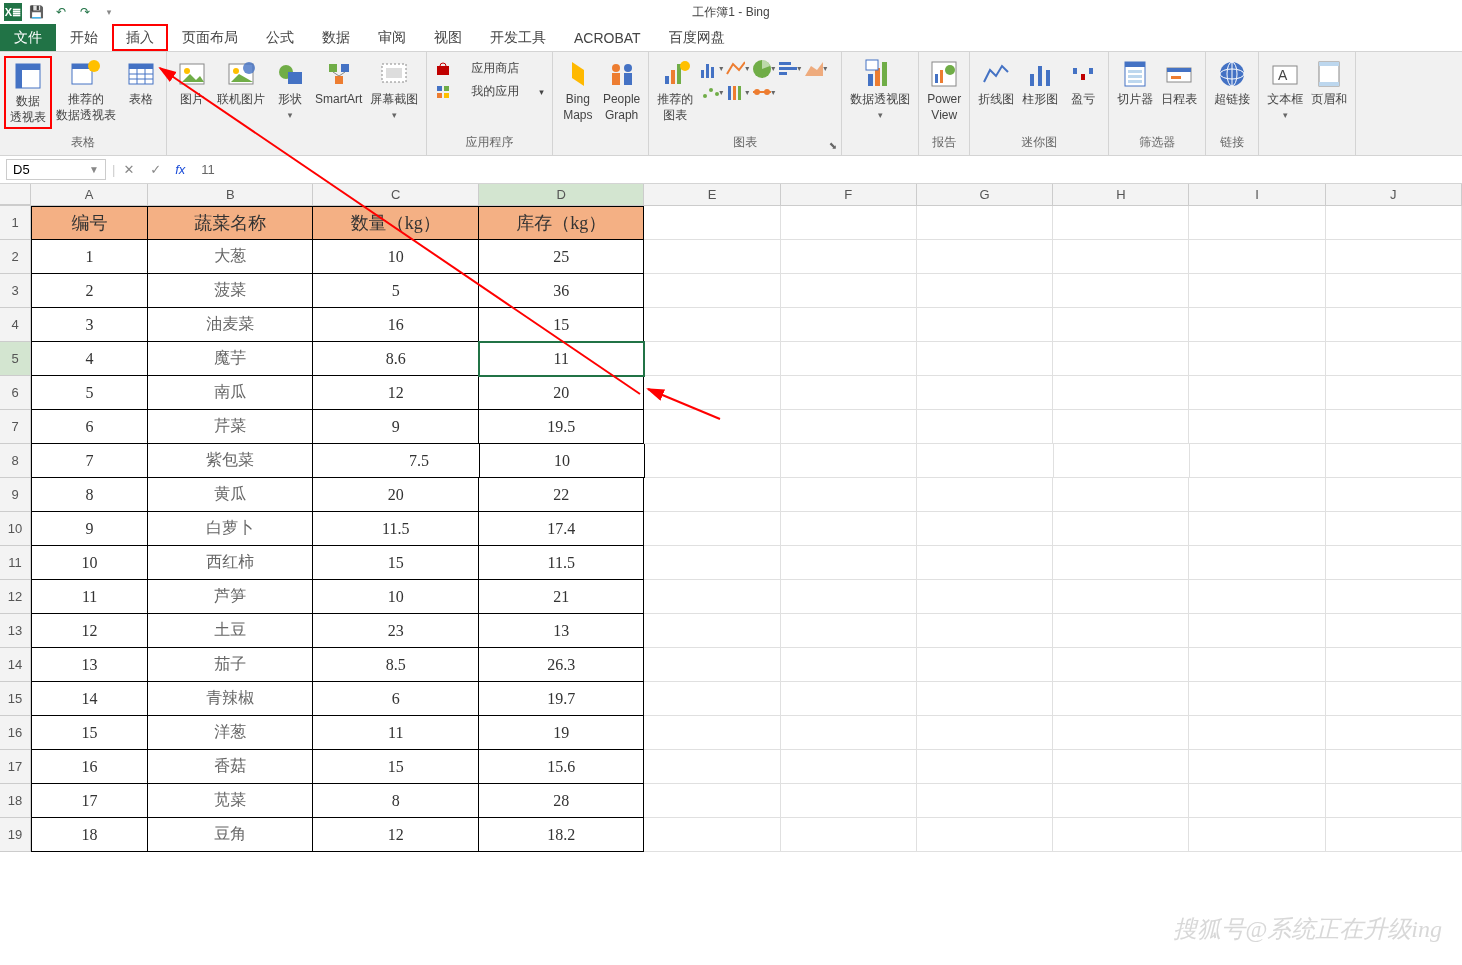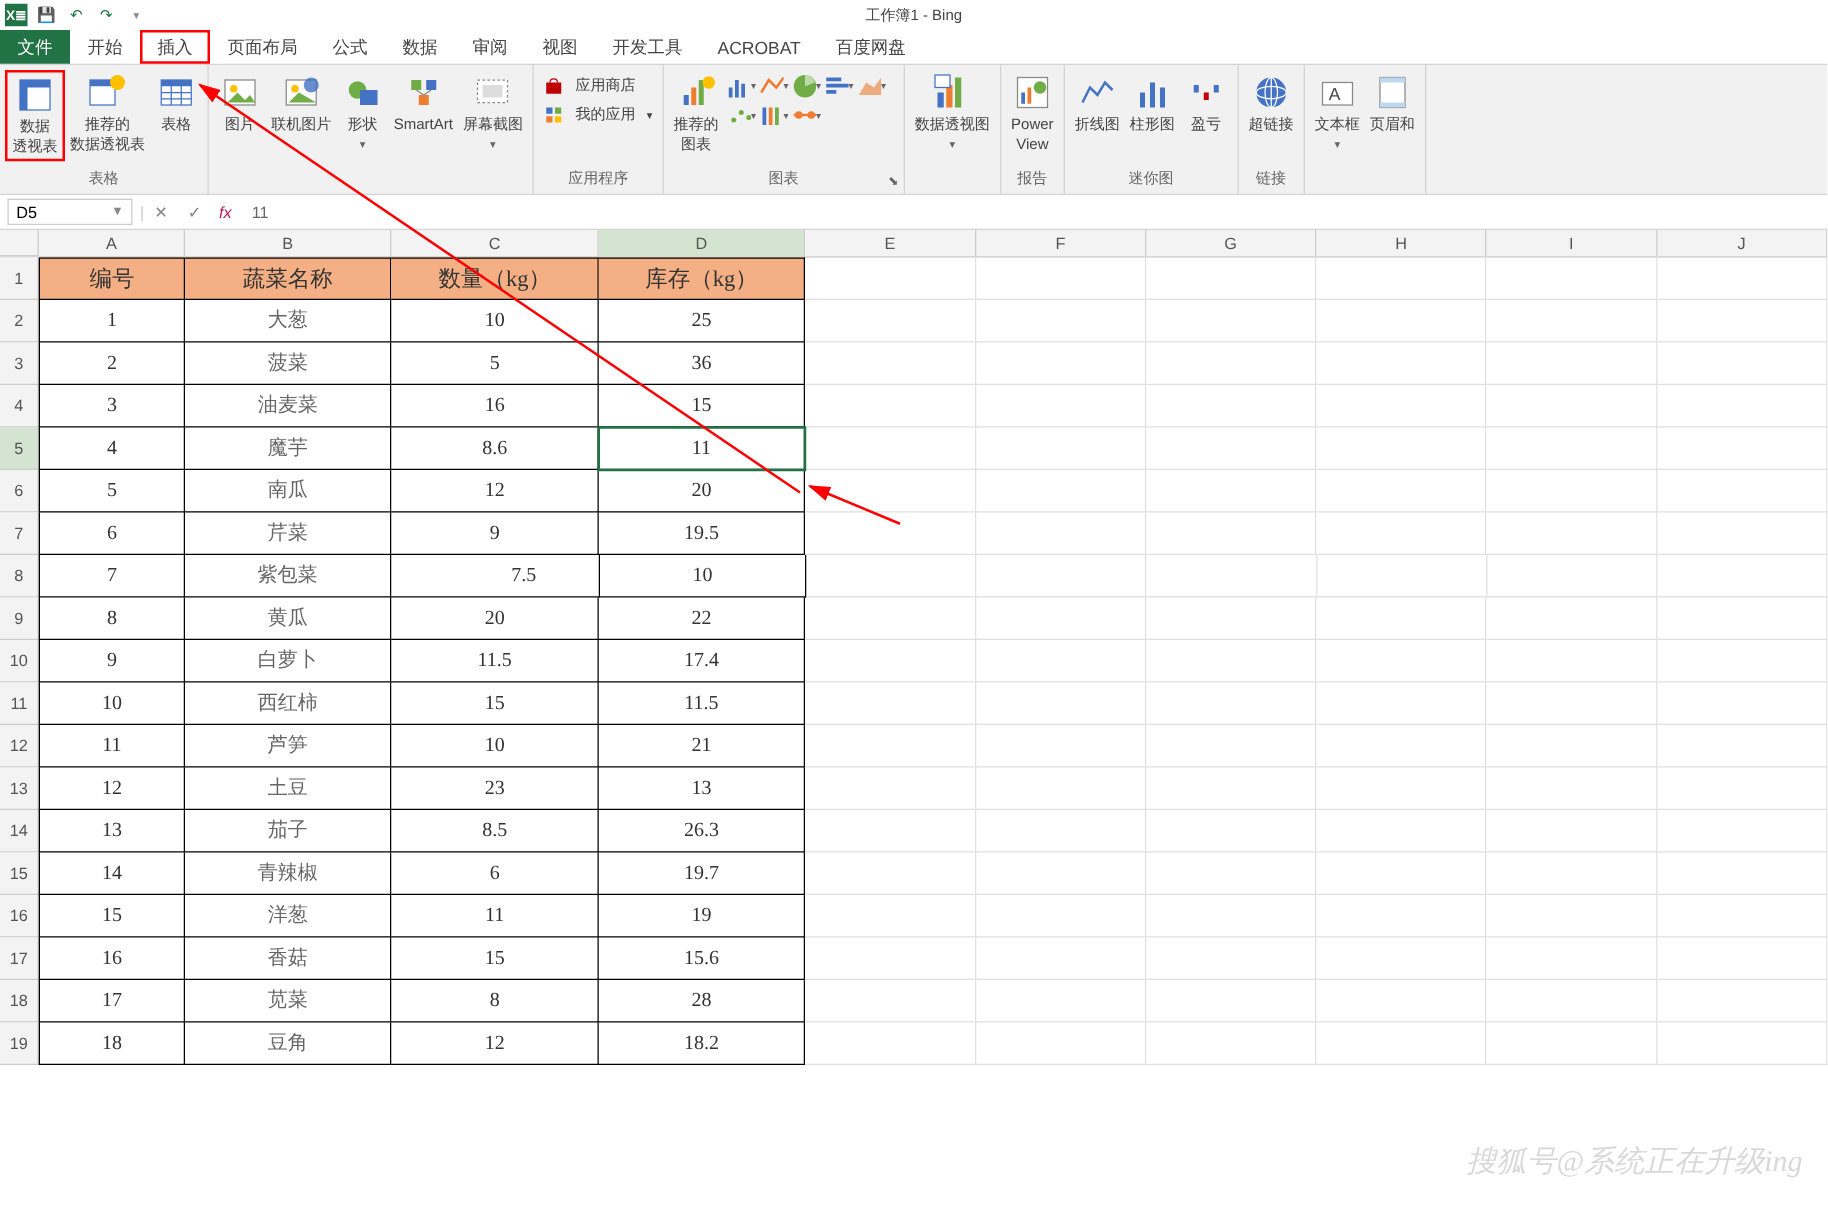--- a/index.html
+++ b/index.html
@@ -23,31 +23,31 @@
   .ribbon-body { height: 104px; background: #f1f1f1; border-bottom: 1px solid #d4d4d4; display: flex; }
   .group { border-right: 1px solid #d4d4d4; display: flex; flex-direction: column; }
   .group-content { flex: 1; display: flex; align-items: flex-start; padding: 4px 4px 0 4px; }
   .group-label { text-align: center; font-size: 12px; color: #666; padding: 2px 0 4px 0; position: relative; }
   .group-label .launcher { position: absolute; right: 4px; bottom: 4px; font-size: 10px; color: #666; cursor: pointer; }
   .big-btn { display: flex; flex-direction: column; align-items: center; justify-content: flex-start; padding: 2px 4px; cursor: pointer; min-width: 42px; text-align: center; font-size: 12px; color: #444; gap: 2px; }
   .big-btn .icon-large { width: 32px; height: 32px; display: flex; align-items: center; justify-content: center; font-size: 24px; }
   .big-btn .btn-label { line-height: 1.3; white-space: pre-line; }
   .big-btn.highlighted { border: 2px solid red; }
   .small-stack { display: flex; flex-direction: column; gap: 2px; padding: 2px; }
-  .small-btn { display: flex; align-items: center; gap: 9px; cursor: pointer; font-size: 12px; color: #444; padding: 2px; }
+  .small-btn { display: flex; align-items: center; gap: 20px; cursor: pointer; font-size: 12px; color: #444; padding: 2px; }
   .icon-box { width: 16px; height: 16px; display: inline-flex; align-items: center; justify-content: center; }
   .chart-mini { width: 26px; height: 24px; display: flex; align-items: center; justify-content: center; cursor: pointer; }
   .chart-grid { display: flex; flex-wrap: wrap; width: 140px; align-content: flex-start; }
   
   
   .formula-bar { height: 28px; display: flex; align-items: center; border-bottom: 1px solid #d4d4d4; background: #fff; }
   .name-box { width: 100px; border: 1px solid #ccc; margin: 2px 6px; padding: 2px 6px; font-size: 13px; background: #fff; display: flex; align-items: center; justify-content: space-between; }
   .name-box .dd { color: #888; font-size: 10px; }
   .fx-btn { padding: 0 8px; color: #888; cursor: pointer; }
-  .fx-label { font-style: italic; color: #be185d; padding: 0 6px; }
+  .fx-label { font-style: italic; color: #1d4ed8; padding: 0 6px; }
   .formula-input { flex: 1; border: none; outline: none; font-size: 13px; padding-left: 10px; color: #666; }
   .fb-sep { color: #ccc; }
   
   
   .grid-wrap { position: relative; }
   .col-headers { display: flex; height: 22px; background: #f3f3f3; border-bottom: 1px solid #ccc; }
   .corner { width: 32px; border-right: 1px solid #ccc; border-bottom: 1px solid #ccc; background: #f3f3f3; }
   .col-h { border-right: 1px solid #ccc; text-align: center; font-size: 13px; color: #555; display: flex; align-items: center; justify-content: center; }
   .col-h.sel { background: #d3e5d0; }
   
@@ -222,20 +222,46 @@
                 <rect x="9" y="9" width="5" height="5" fill="#ffc000"></rect>
               </svg>
             </span>
             <span>我的应用</span>
             <span style="font-size: 9px;"> ▾</span>
           </div>
         </div>
       </div>
       <div class="group-label">应用程序</div>
     </div>
+    <div class="group" style="border-right: 1px solid rgb(212, 212, 212);">
+      <div class="group-content">
+        <div class="big-btn">
+          <div class="icon-large">
+            <svg width="32" height="32">
+              <path d="M10 4 L10 20 L22 28 L22 12 Z" fill="#ffb900"></path>
+            </svg>
+          </div>
+          <div class="btn-label">Bing
+Maps</div>
+        </div>
+        <div class="big-btn">
+          <div class="icon-large">
+            <svg width="32" height="32">
+              <circle cx="10" cy="10" r="4" fill="#ed7d31"></circle>
+              <rect x="6" y="15" width="8" height="12" fill="#ed7d31"></rect>
+              <circle cx="22" cy="10" r="4" fill="#4472c4"></circle>
+              <rect x="18" y="15" width="8" height="12" fill="#4472c4"></rect>
+            </svg>
+          </div>
+          <div class="btn-label">People
+Graph</div>
+        </div>
+      </div>
+      <div class="group-label">&nbsp;</div>
+    </div>
     <div class="group">
       <div class="group-content">
         <div class="big-btn">
           <div class="icon-large">
             <svg width="32" height="32">
               <rect x="6" y="18" width="4" height="8" fill="#4472c4"></rect>
               <rect x="12" y="12" width="4" height="14" fill="#ed7d31"></rect>
               <rect x="18" y="6" width="4" height="20" fill="#70ad47"></rect>
               <circle cx="26" cy="8" r="5" fill="#ffc000"></circle>
             </svg>
@@ -366,20 +392,47 @@
             <svg width="32" height="32">
               <rect x="6" y="10" width="4" height="6" fill="#4472c4"></rect>
               <rect x="14" y="16" width="4" height="6" fill="#c00000"></rect>
               <rect x="22" y="10" width="4" height="6" fill="#4472c4"></rect>
             </svg>
           </div>
           <div class="btn-label">盈亏</div>
         </div>
       </div>
       <div class="group-label">迷你图</div>
+    </div>
+    <div class="group">
+      <div class="group-content">
+        <div class="big-btn">
+          <div class="icon-large">
+            <svg width="32" height="32">
+              <rect x="6" y="4" width="20" height="24" fill="#fff" stroke="#4472c4"></rect>
+              <rect x="6" y="4" width="20" height="5" fill="#4472c4"></rect>
+              <rect x="9" y="12" width="14" height="3" fill="#bdd7ee"></rect>
+              <rect x="9" y="17" width="14" height="3" fill="#bdd7ee"></rect>
+              <rect x="9" y="22" width="14" height="3" fill="#bdd7ee"></rect>
+            </svg>
+          </div>
+          <div class="btn-label">切片器</div>
+        </div>
+        <div class="big-btn">
+          <div class="icon-large">
+            <svg width="32" height="32">
+              <rect x="4" y="10" width="24" height="14" fill="#fff" stroke="#888"></rect>
+              <rect x="4" y="10" width="24" height="4" fill="#4472c4"></rect>
+              <rect x="8" y="18" width="10" height="3" fill="#ed7d31"></rect>
+            </svg>
+          </div>
+          <div class="btn-label">日程表</div>
+        </div>
+      </div>
+      <div class="group-label">筛选器</div>
     </div>
     <div class="group">
       <div class="group-content">
         <div class="big-btn">
           <div class="icon-large">
             <svg width="32" height="32">
               <circle cx="16" cy="16" r="12" fill="#4472c4"></circle>
               <ellipse cx="16" cy="16" rx="12" ry="5" fill="none" stroke="#fff"></ellipse>
               <line x1="16" y1="4" x2="16" y2="28" stroke="#fff"></line>
               <ellipse cx="16" cy="16" rx="5" ry="12" fill="none" stroke="#fff"></ellipse>

